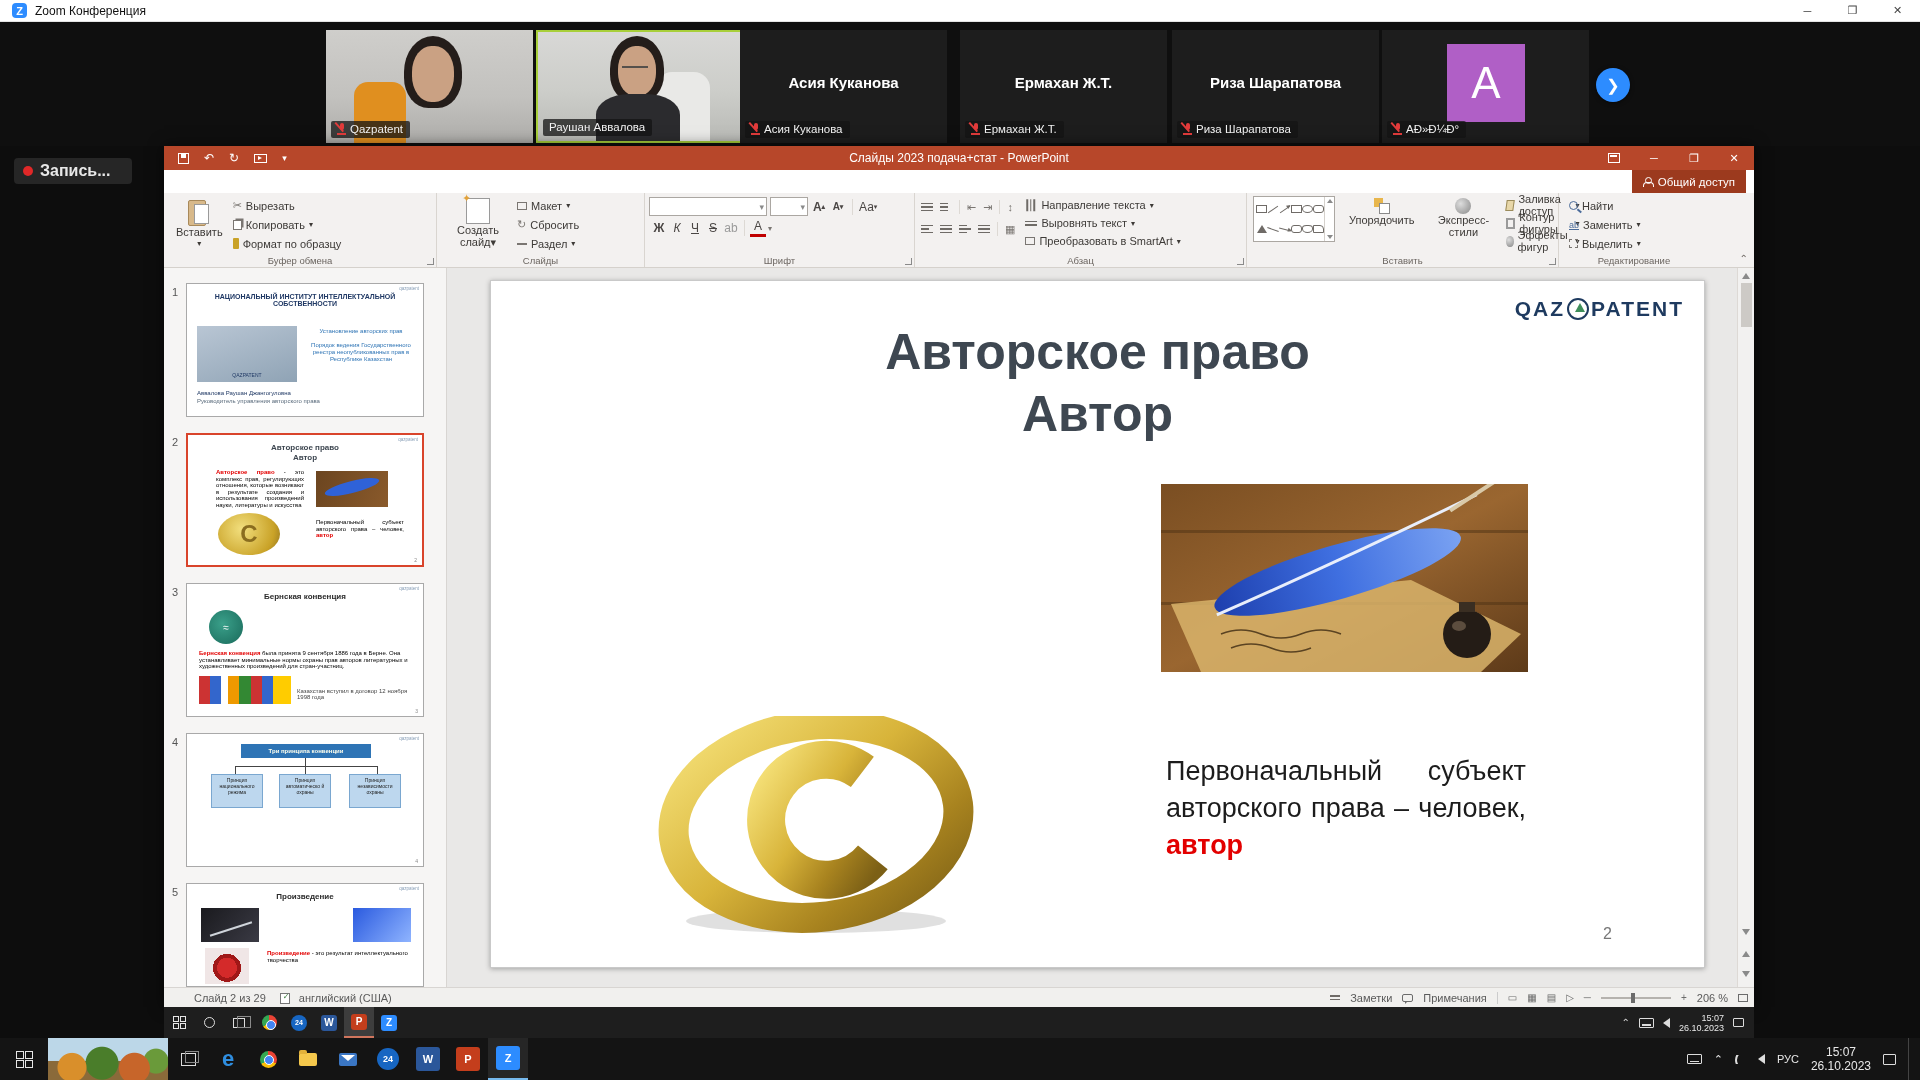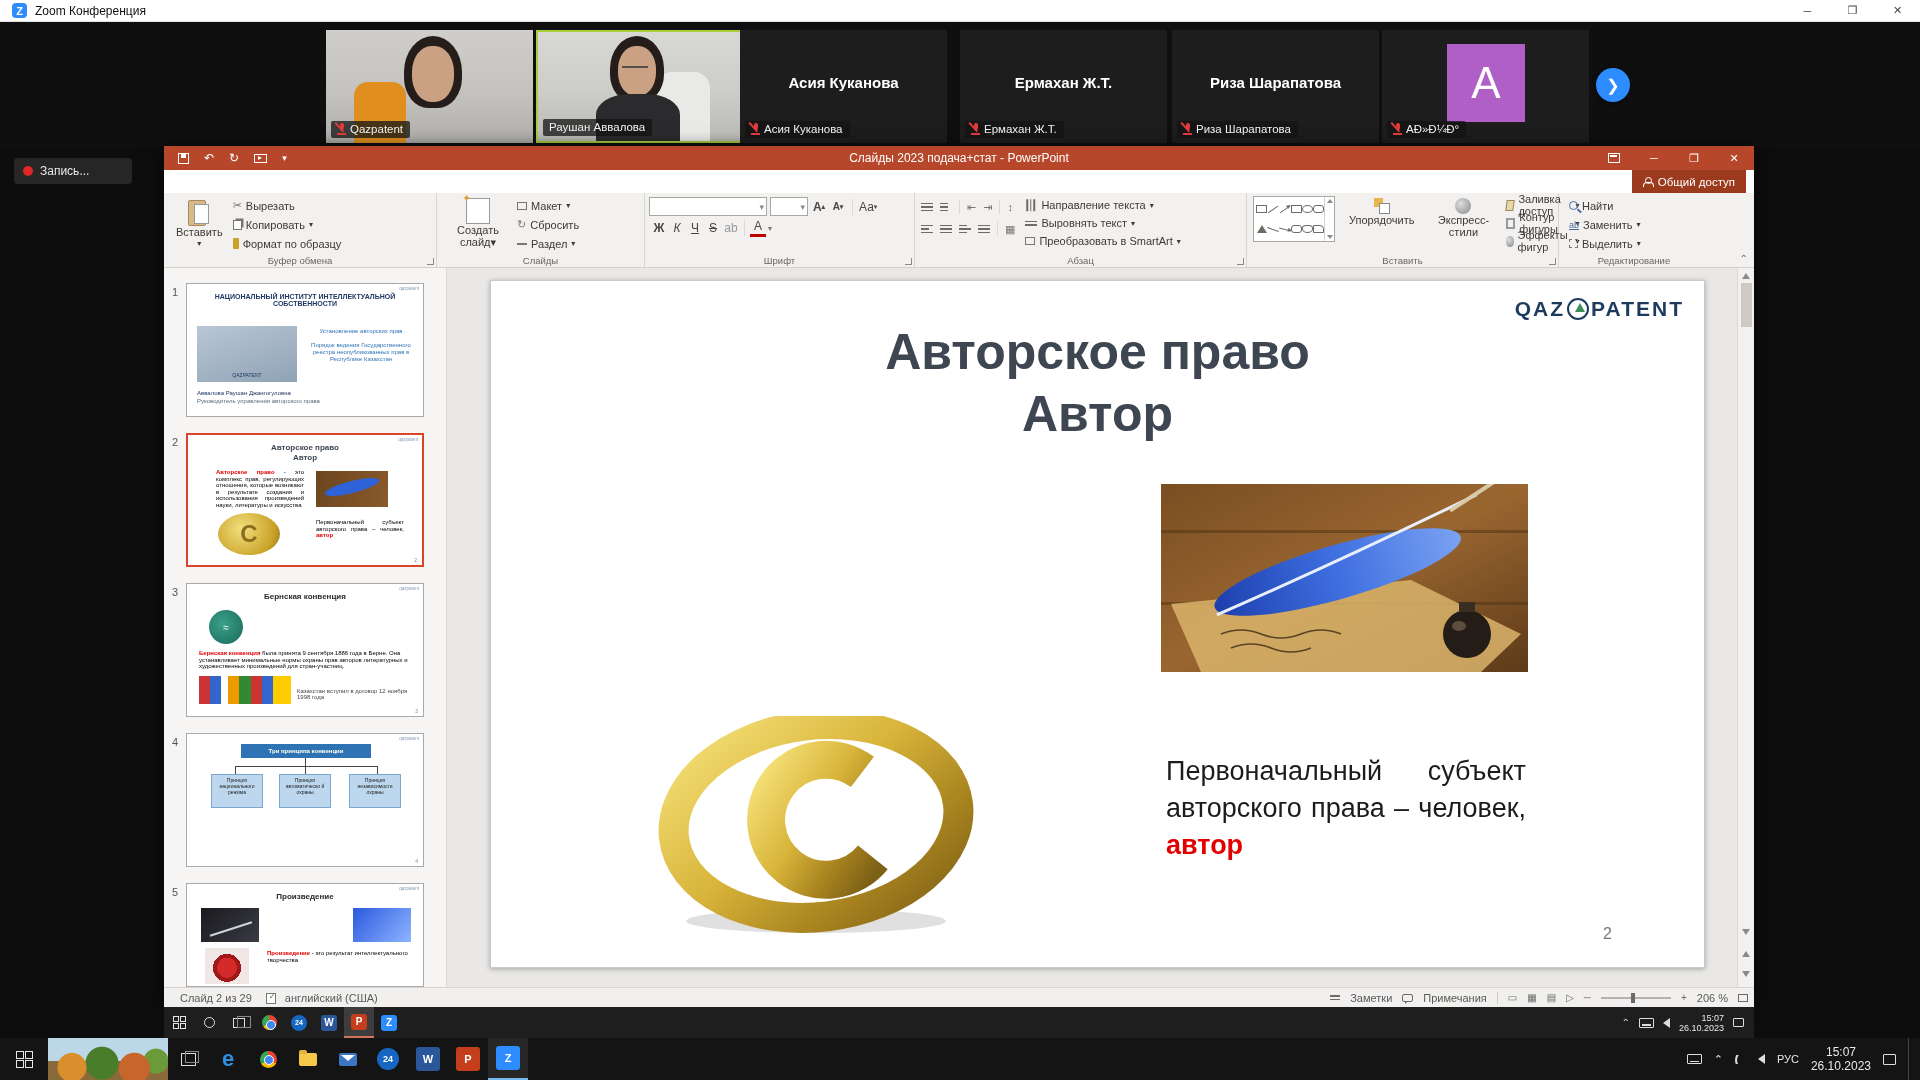--- a/index.html
+++ b/index.html
@@ -41,21 +41,21 @@
     color:#f2f2f2; font-size:11.5px; padding:2px 7px 3px 6px; display:flex; align-items:center; gap:4px;
     border-radius:2px; }
   .avatar-sq { position:absolute; left:65px; top:14px; width:78px; height:78px; background:#b05fc6;
     color:#fff; font-size:44px; display:flex; align-items:center; justify-content:center; }
   .next-btn { left:1596px; top:68px; width:34px; height:34px; border-radius:50%;
     background:#2D8CFF; color:#fff; font-size:16px; display:flex; align-items:center;
     justify-content:center; box-shadow:0 1px 4px rgba(0,0,0,.5); }
   .rec-pill { left:14px; top:158px; width:118px; height:26px; background:#262626; border-radius:4px;
     display:flex; align-items:center; gap:7px; padding-left:9px; }
   .rec-dot { width:10px; height:10px; border-radius:50%; background:#e02828; }
-  .rec-text { color:#e8e8e8; font-size:12px; }
+  .rec-text { color:#e8e8e8; font-size:16px;font-weight:bold; }
 
   
   .ppt { left:164px; top:146px; width:1590px; height:861px; background:#fff;
     box-shadow:0 0 14px rgba(0,0,0,.6); }
   .ppt-titlebar { position:absolute; left:0; top:0; width:100%; height:24px; background:#B7472A; }
   .qat { position:absolute; left:14px; top:0; height:24px; display:flex; align-items:center; gap:15px;
     color:#fff; font-size:12px; }
   .qat i { font-style:normal; }
   .ic-save { width:11px; height:11px; border:1.5px solid #fff; position:relative; display:inline-block; }
   .ic-save::after { content:""; position:absolute; left:2px; top:0; width:5px; height:4px; background:#fff; }
@@ -782,21 +782,21 @@
 
   <div class="vscroll">
     <div class="tri-up"></div>
     <div class="vthumb"></div>
     <div class="tri-down" style="position:absolute;bottom:52px;left:4px"></div>
     <div class="tri-up" style="position:absolute;bottom:30px;left:4px"></div>
     <div class="tri-down" style="position:absolute;bottom:10px;left:4px"></div>
   </div>
 
   <div class="statusbar">
-    <span style="padding-left:16px">Слайд 2 из 29</span>
+    <span style="padding-left:30px">Слайд 2 из 29</span>
     <span class="spell-ic" style="margin-left:14px"></span>
     <span style="margin-left:8px">английский (США)</span>
     <div class="sb-right">
       <span class="bars" style="width:10px">
           <i></i>
           <i></i>
         </span>
       <span>Заметки</span>
       <span class="bubble-ic"></span>
       <span>Примечания</span>

